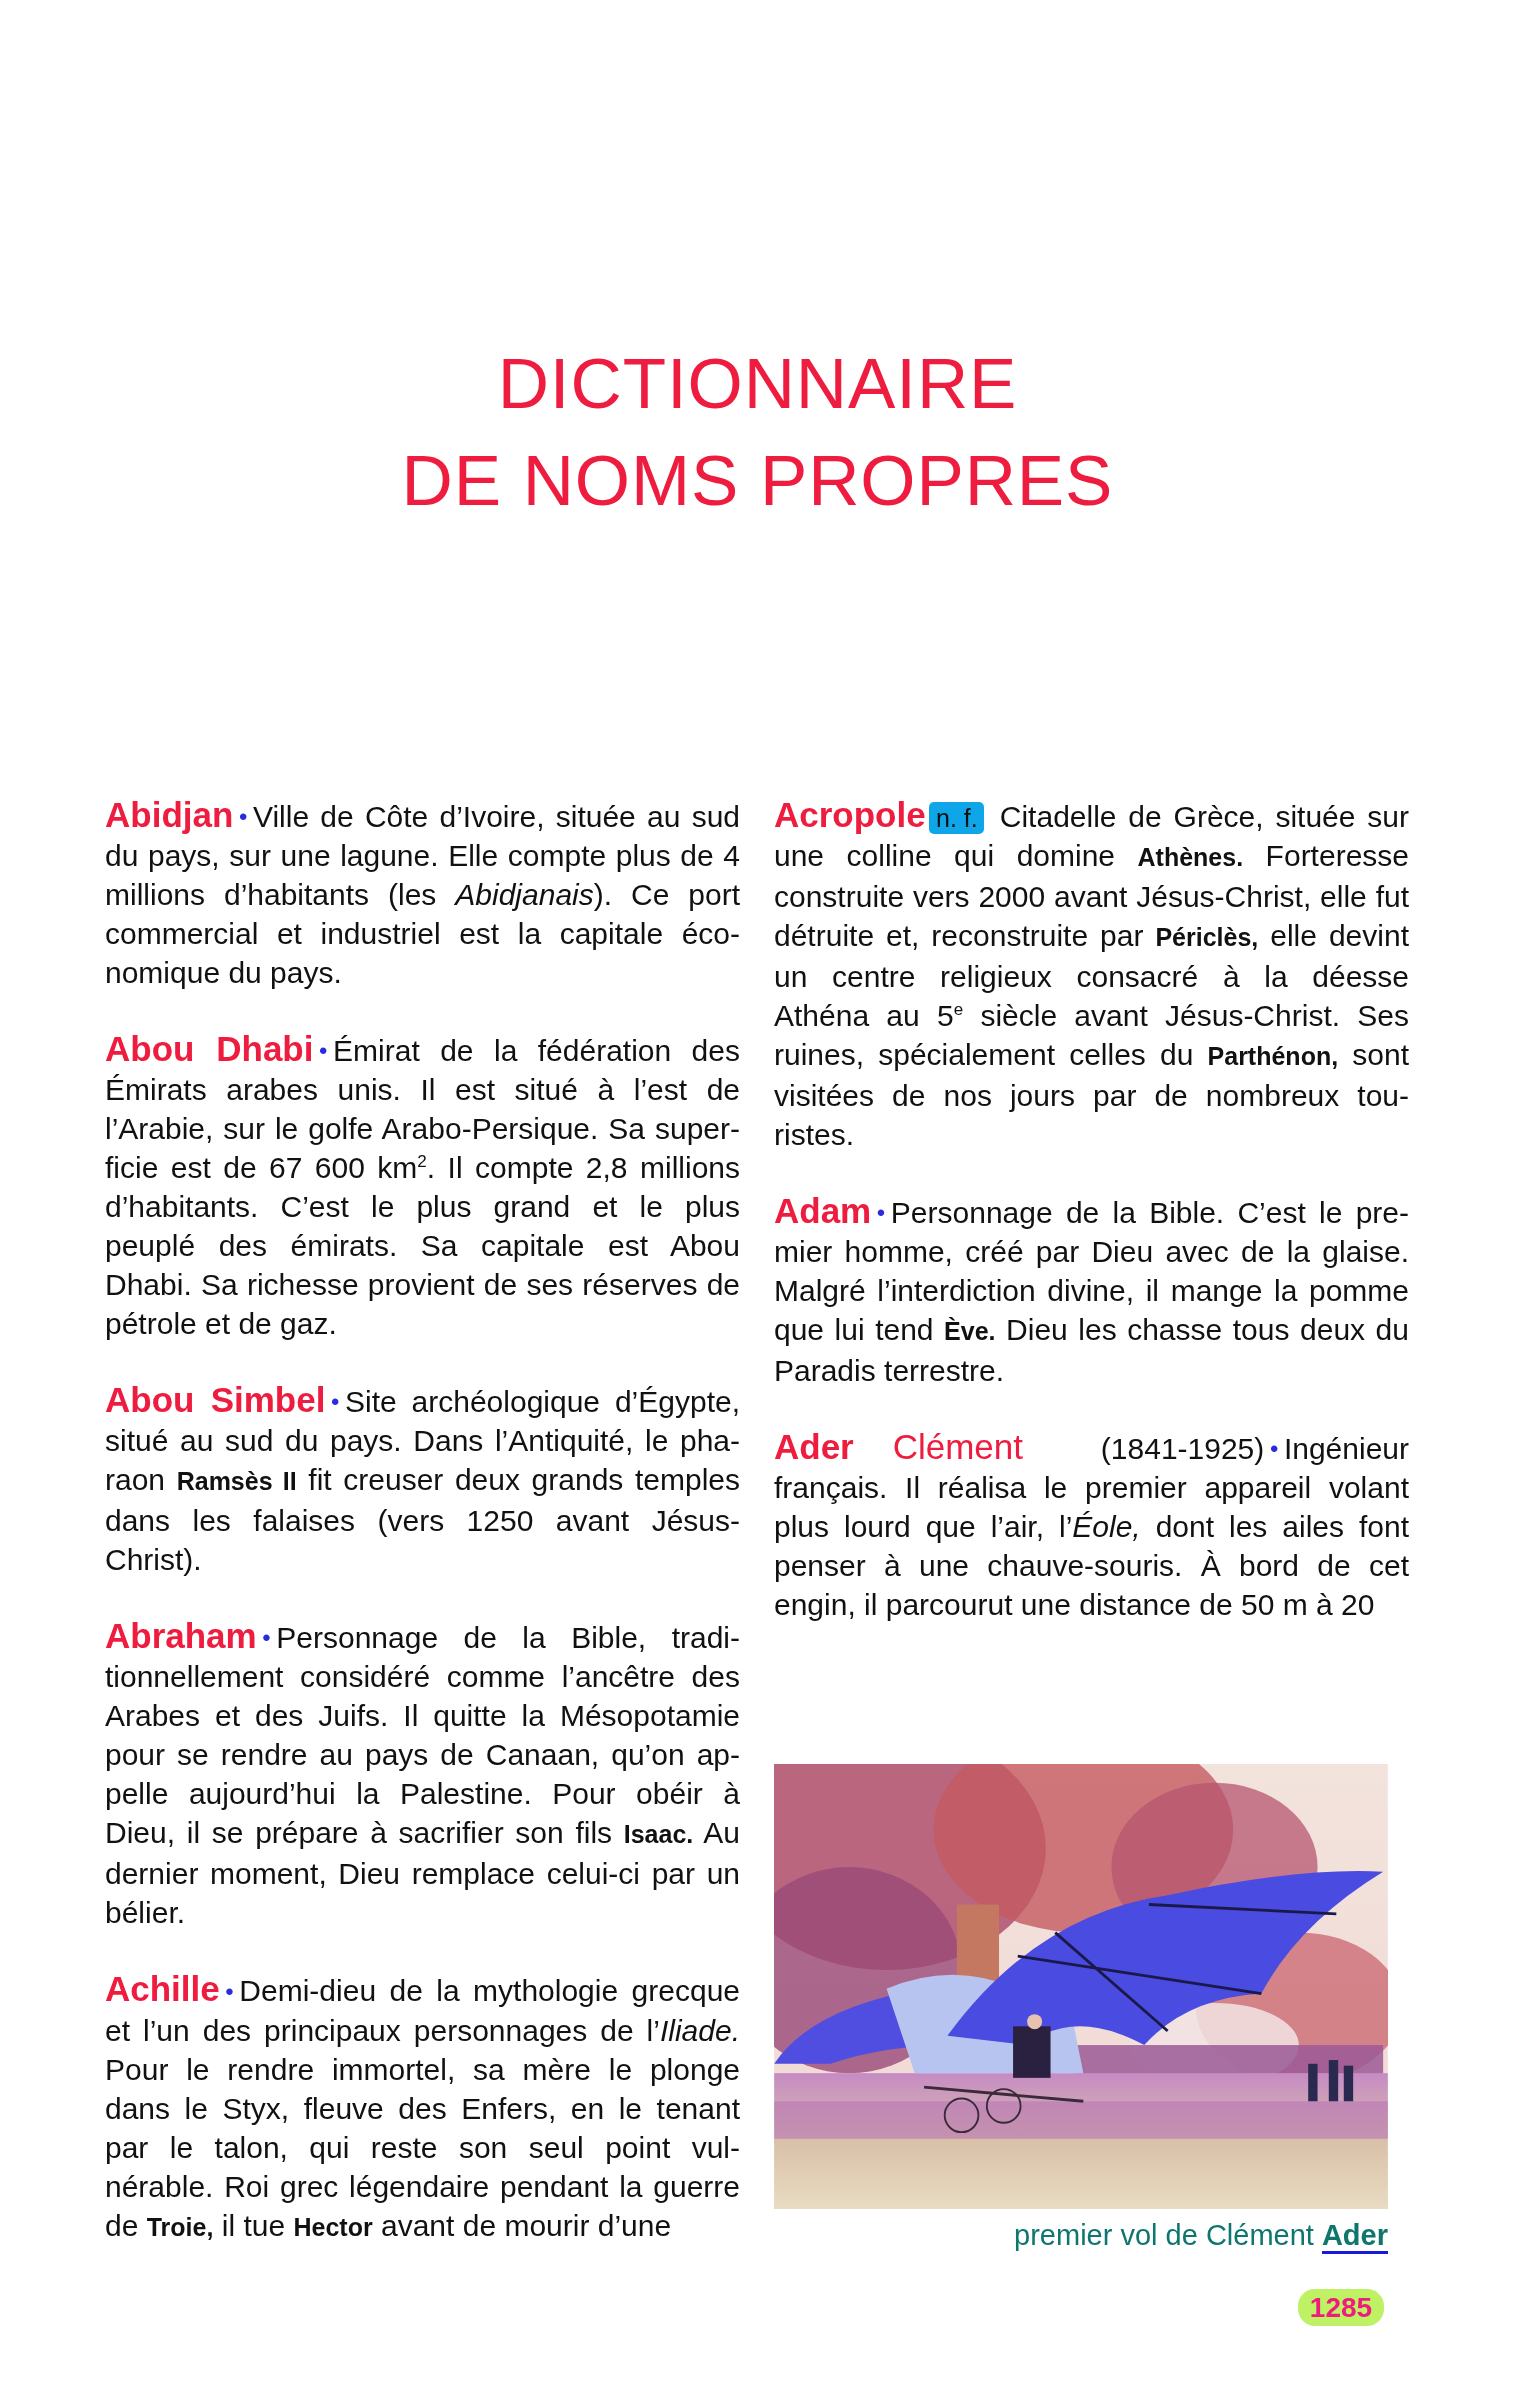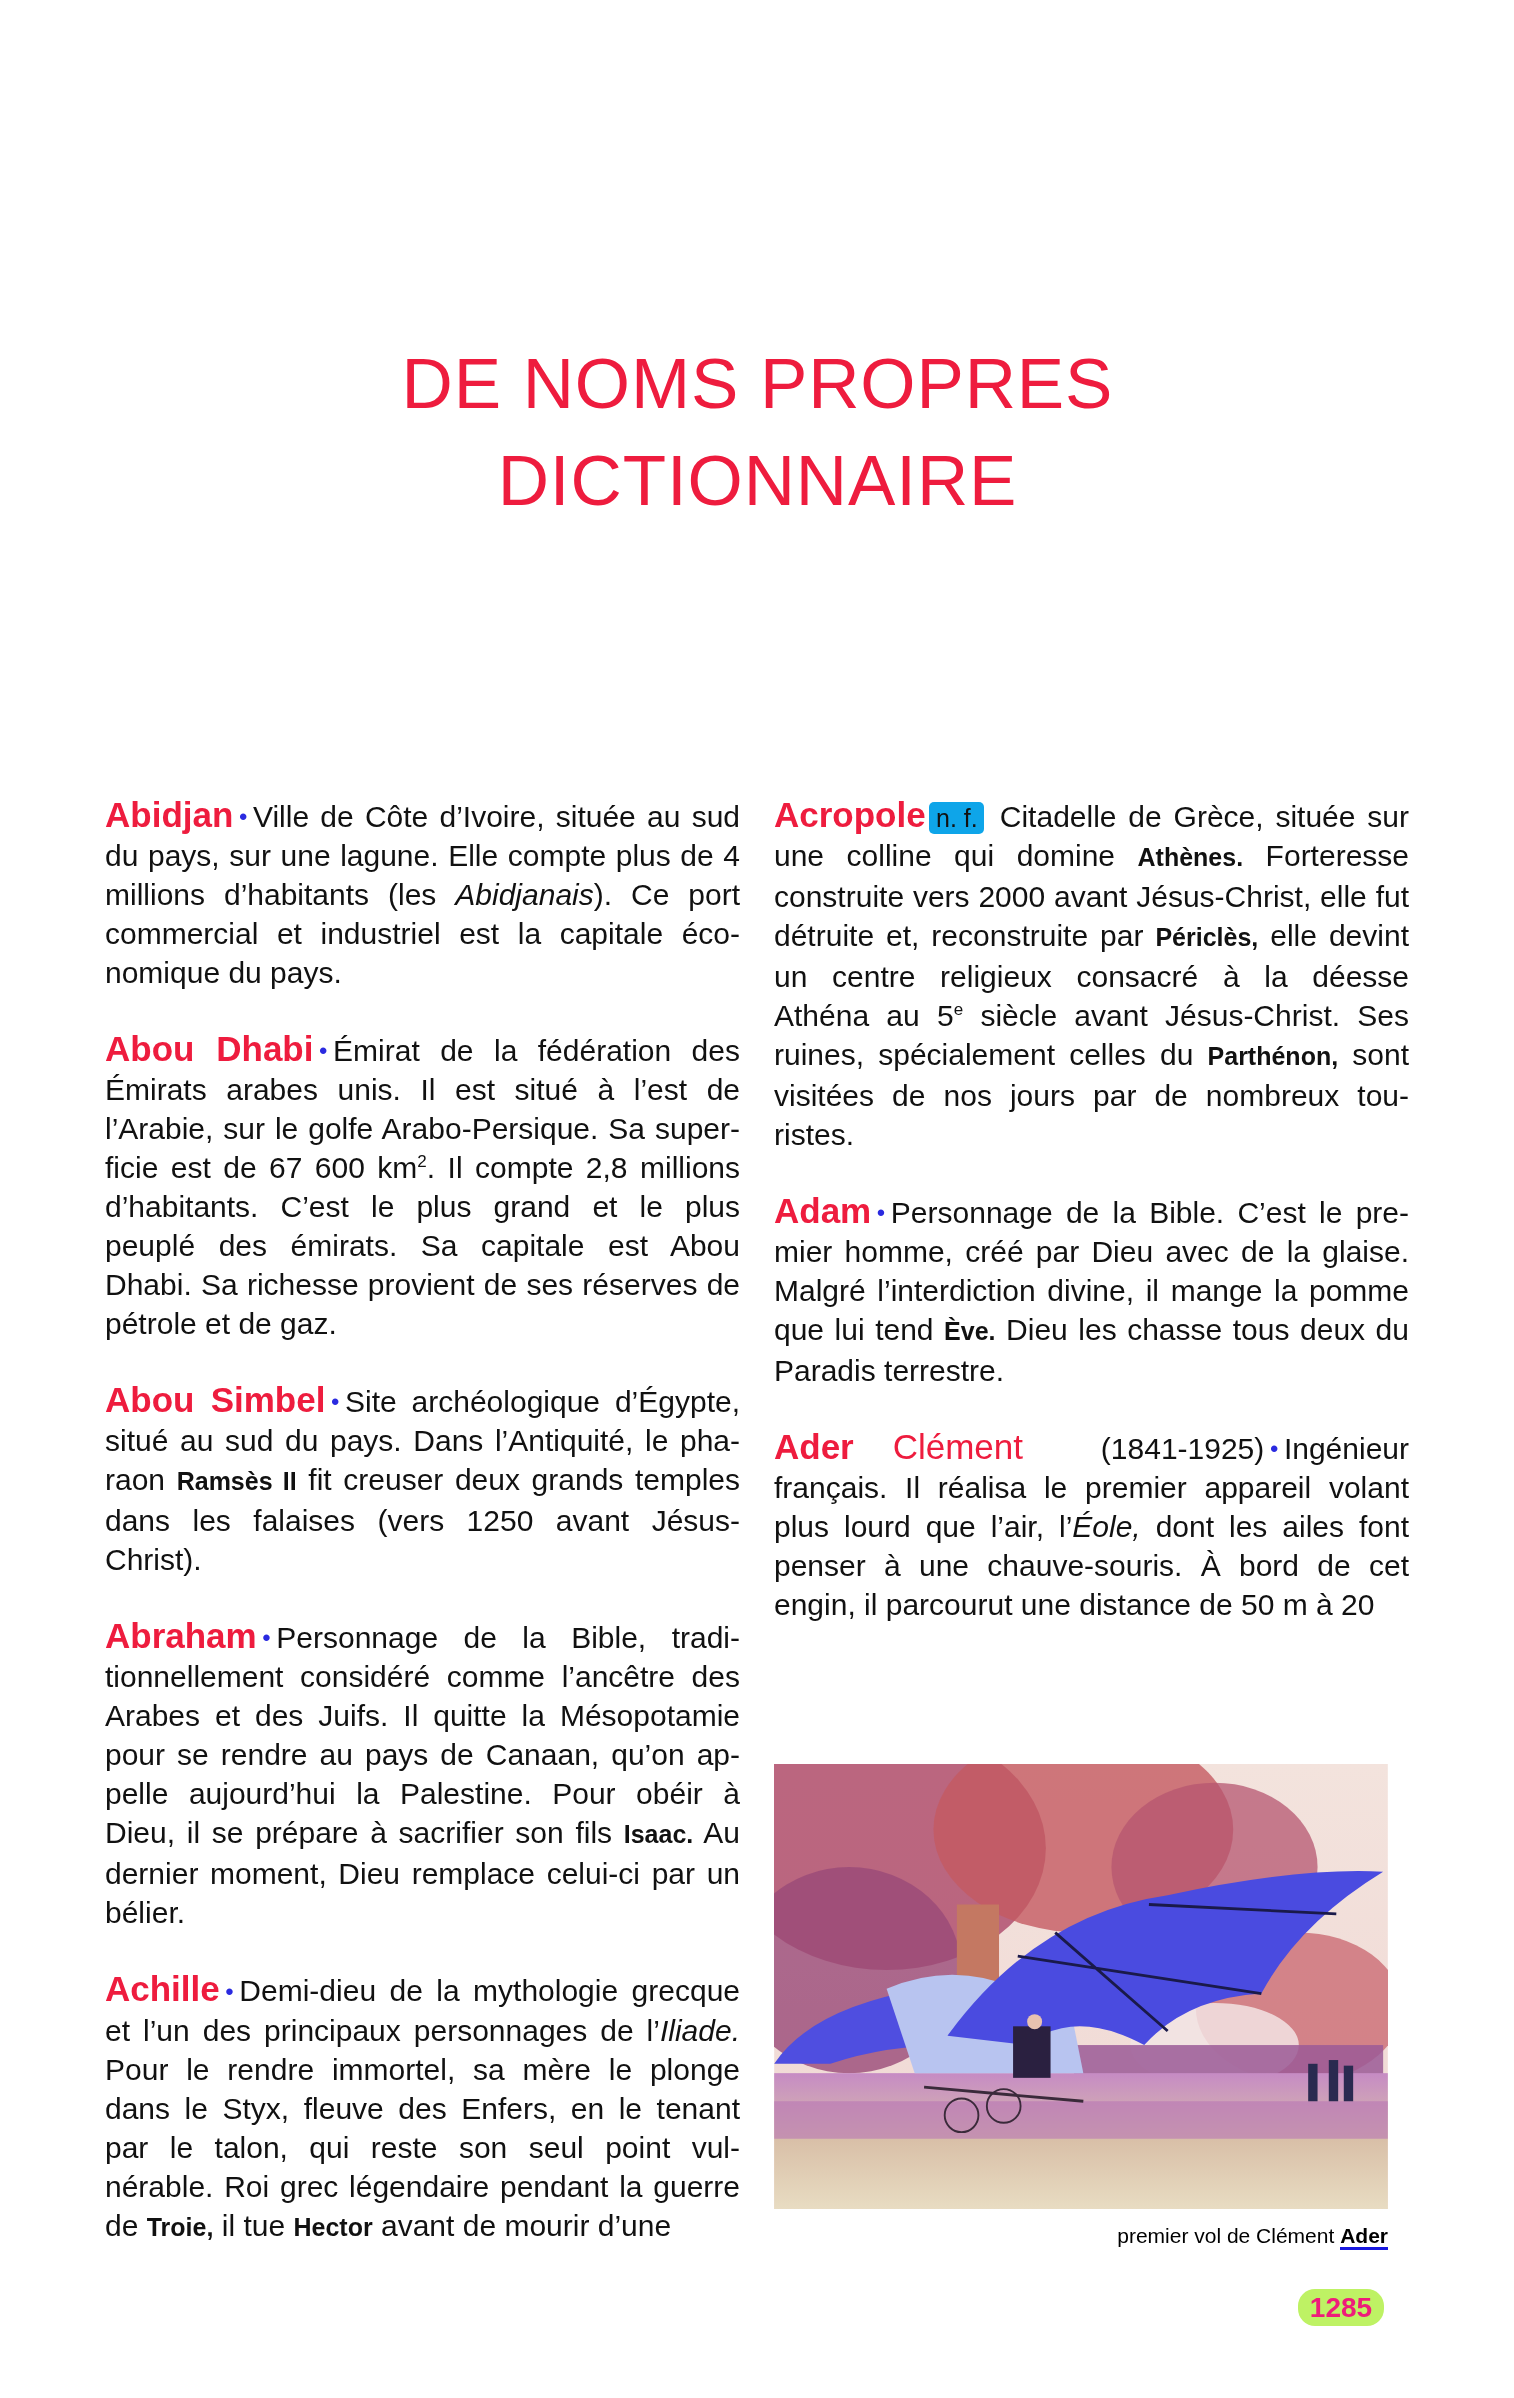--- a/index.html
+++ b/index.html
@@ -36,35 +36,35 @@
     color: #111;
   }
   sup { font-size: 17px; line-height: 0; }
   .continuation { margin-bottom: 37px; }
   .figure {
     position: absolute; left: 774px; top: 1764px; width: 614px; height: 445px;
     overflow: hidden;
   }
   .caption {
     position: absolute; left: 774px; top: 2217px; width: 614px; text-align: right;
-    color: #000000; font-size: 21px; line-height: 37px;
+    color: #0f766e; font-size: 29px; line-height: 37px;
   }
   .caption .cap-ref { font-weight: 700; border-bottom: 3.7px solid #1818e0; }
   .page-number {
     position: absolute; left: 1298px; top: 2289px; width: 86px; height: 37px;
     background: #bef264; border-radius: 17px; text-align: center;
     color: #ee1c7a; font-weight: 700; font-size: 28px; line-height: 37px;
   }
 </style>
 </head>
 <body>
 
 <div class="page-title">
+  <span>DICTIONNAIRE</span>
   <span>DE NOMS PROPRES</span>
-  <span>DICTIONNAIRE</span>
 </div>
 
 <div class="column col-left">
 
   <p class="entry">
     <span class="headword">Abidjan</span><span class="bullet">•</span><span>Ville de Côte d’Ivoire, située au sud du pays, sur une lagune. Elle compte plus de 4 millions d’habitants (les </span><i>Abidjanais</i><span>). Ce port commercial et industriel est la capitale éco-nomique du pays.</span>
   </p>
 
   <p class="entry">
     <span class="headword">Abou Dhabi</span><span class="bullet">•</span><span>Émirat de la fédération des Émirats arabes unis. Il est situé à l’est de l’Arabie, sur le golfe Arabo-Persique. Sa super-ficie est de 67 600 km</span><sup>2</sup><span>. Il compte 2,8 millions d’habitants. C’est le plus grand et le plus peuplé des émirats. Sa capitale est Abou Dhabi. Sa richesse provient de ses réserves de pétrole et de gaz.</span>

